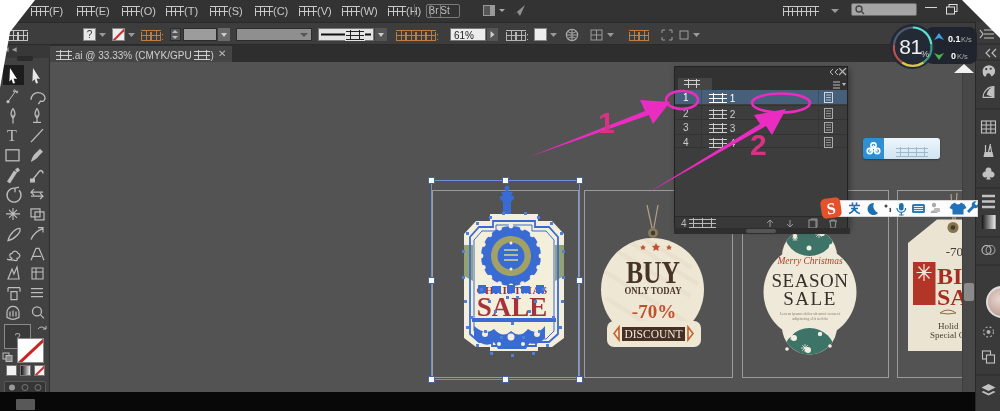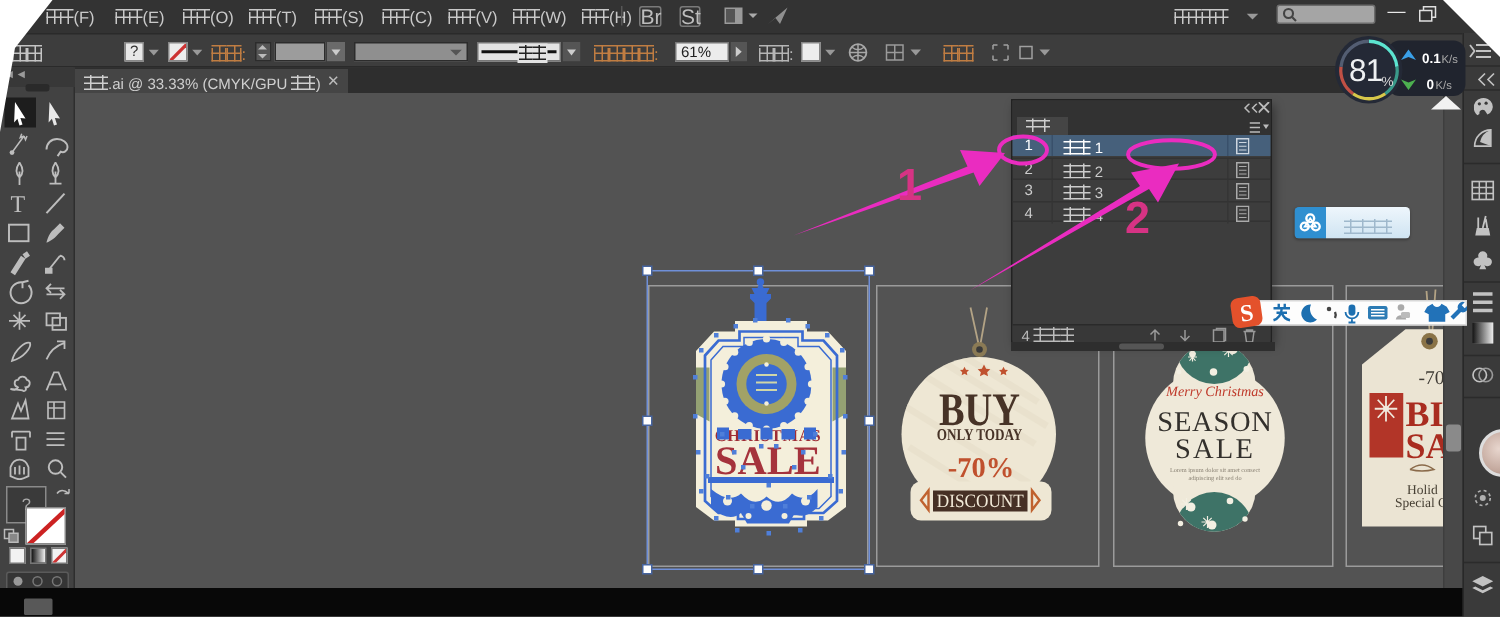--- a/index.html
+++ b/index.html
@@ -17,21 +17,21 @@
  linear-gradient(currentColor,currentColor) 9px 2px/1px 9px no-repeat;}
 .z.s{width:9px;height:10px;background:
  linear-gradient(currentColor,currentColor) 0 1px/9px 1px no-repeat,
  linear-gradient(currentColor,currentColor) 0 5px/9px 1px no-repeat,
  linear-gradient(currentColor,currentColor) 0 9px/9px 1px no-repeat,
  linear-gradient(currentColor,currentColor) 4px 0/1px 10px no-repeat;}
 
 #menubar{left:0;top:0;width:1000px;height:22px;background:#333;color:#c9c9c9;font-size:11px;}
 #menubar .mi{position:absolute;top:5px;white-space:nowrap;letter-spacing:0px;}
 #menubar .mi .z{width:9px;height:10px;}
-.box{position:absolute;border:1px solid #7a7a7a;color:#bdbdbd;font-size:14px;text-align:center;border-radius:2px;}
+.box{position:absolute;border:1px solid #7a7a7a;color:#bdbdbd;font-size:10px;text-align:center;border-radius:2px;}
 
 #ctrl{left:0;top:22px;width:1000px;height:23px;background:#3d3d3d;border-top:1px solid #2a2a2a;border-bottom:1px solid #2a2a2a;color:#c4c4c4;font-size:11px;}
 .orange{color:#c07d42;}
 .fld{position:absolute;background:#9c9c9c;border:1px solid #2c2c2c;}
 
 #tabbar{left:50px;top:45px;width:912px;height:17px;background:#2e2e2e;}
 #doctab{position:absolute;left:0px;top:1px;width:182px;height:16px;background:#454545;color:#cfcfcf;font-size:10px;padding-top:3px;padding-left:6px;white-space:nowrap;overflow:hidden;}
 
 #tools{left:0;top:45px;width:50px;height:347px;background:#424242;border-right:1px solid #2e2e2e;}
 #tools .hdr{position:absolute;left:0;top:0;width:50px;height:13px;background:#383838;color:#9a9a9a;font-size:8px;}
@@ -55,21 +55,21 @@
 <span class="mi" style="left:77px"><i class="z"></i><i class="z"></i>(E)</span>
 <span class="mi" style="left:122px"><i class="z"></i><i class="z"></i>(O)</span>
 <span class="mi" style="left:166px"><i class="z"></i><i class="z"></i>(T)</span>
 <span class="mi" style="left:210px"><i class="z"></i><i class="z"></i>(S)</span>
 <span class="mi" style="left:255px"><i class="z"></i><i class="z"></i>(C)</span>
 <span class="mi" style="left:299px"><i class="z"></i><i class="z"></i>(V)</span>
 <span class="mi" style="left:342px"><i class="z"></i><i class="z"></i>(W)</span>
 <span class="mi" style="left:388px"><i class="z"></i><i class="z"></i>(H)</span>
 <span class="abs" style="left:414px;top:4px;width:1px;height:13px;background:#575757;"></span>
     <span class="box" style="left:426px;top:4px;width:15px;height:14px;line-height:12px;">Br</span>
-<span class="box" style="left:453px;top:4px;width:14px;height:14px;line-height:12px;">St</span>
+<span class="box" style="left:430px;top:4px;width:30px;height:14px;line-height:12px;">St</span>
 <svg class="abs" style="left:482px;top:4px" width="24" height="14" viewBox="0 0 24 14">
       <rect x="1" y="1" width="12" height="11" fill="#9a9a9a"></rect>
       <rect x="2" y="2" width="6" height="9" fill="#555"></rect>
       <path d="M17 5l3 3 3-3z" fill="#aaa"></path>
     </svg>
 <svg class="abs" style="left:511px;top:3px" width="16" height="15" viewBox="0 0 16 15">
       <path d="M1 13 L14 2 L9 13 L6 9 Z" fill="#8f8f8f"></path>
     </svg>
 <span class="mi" style="left:783px"><i class="z"></i><i class="z"></i><i class="z"></i><i class="z"></i></span>
 <svg class="abs" style="left:831px;top:9px" width="8" height="5">

